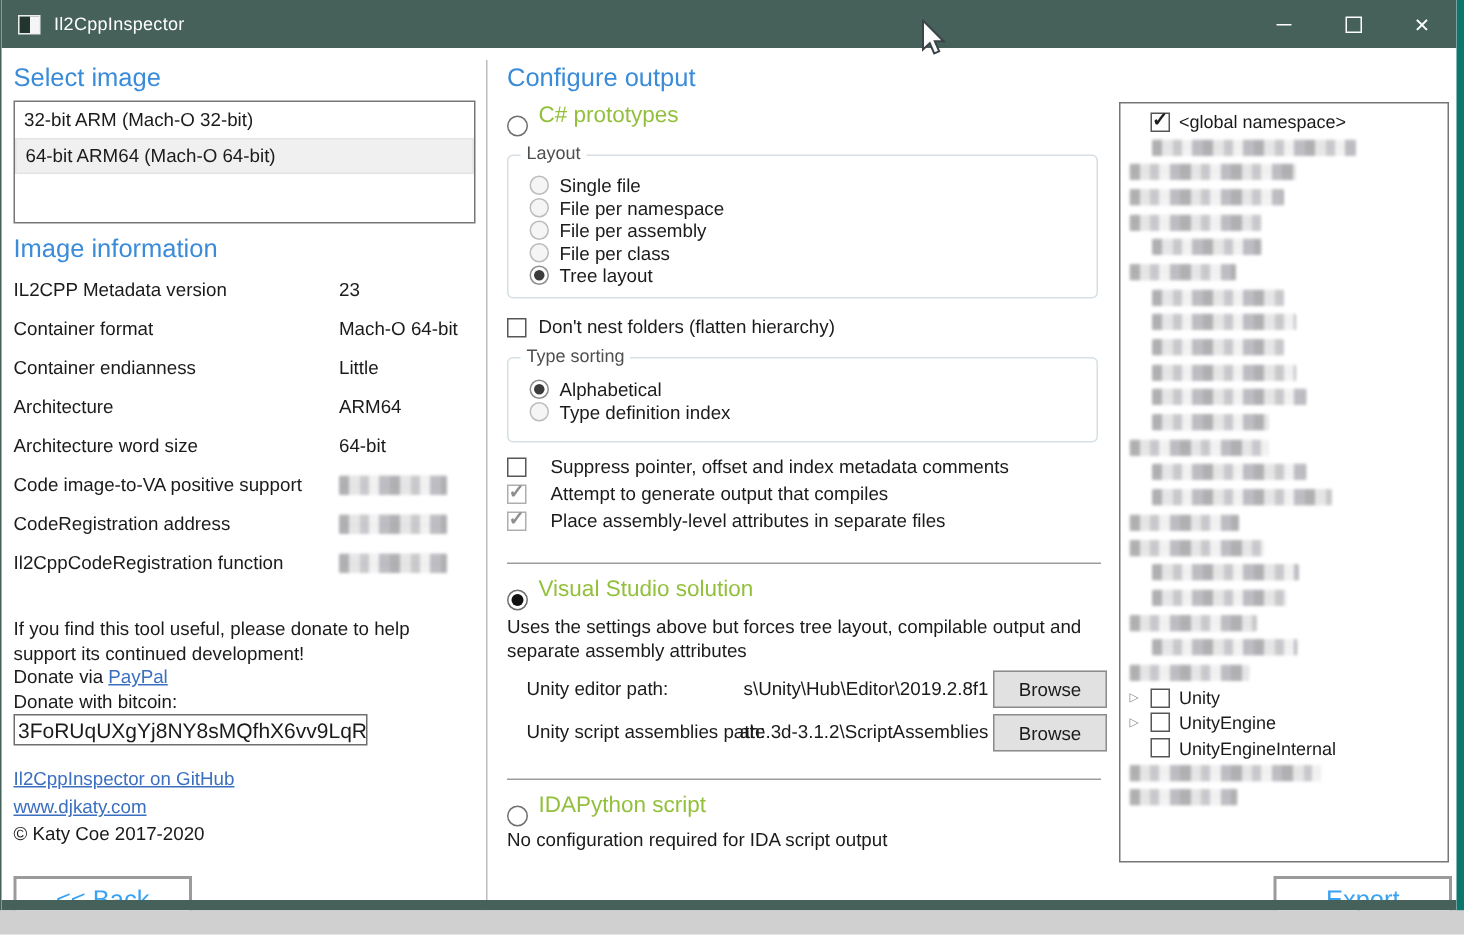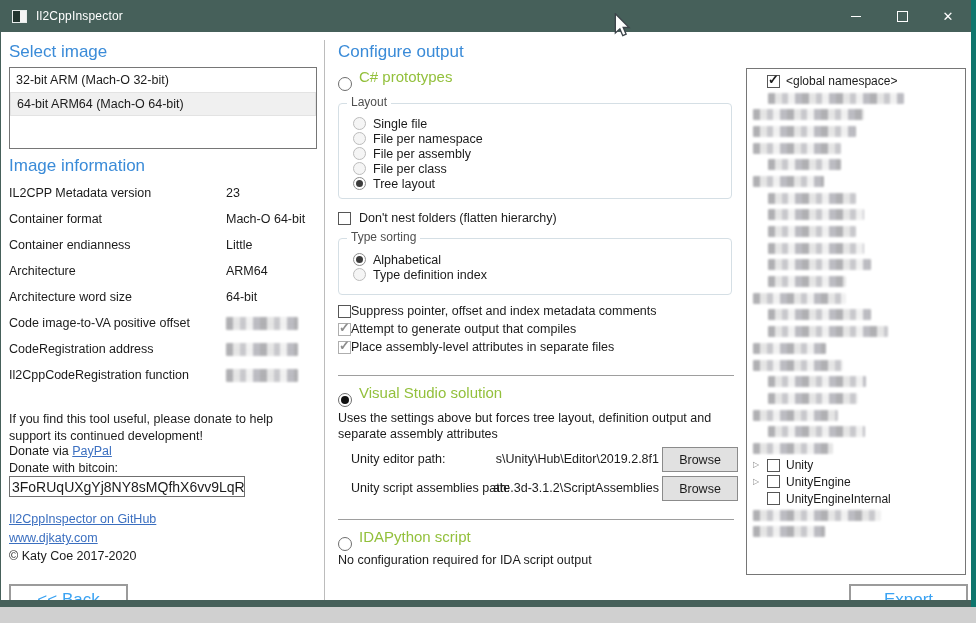--- a/index.html
+++ b/index.html
@@ -38,21 +38,21 @@
   .radio{display:inline-block;width:13px;height:13px;border-radius:50%;border:1px solid #bcbcbc;background:#f5f5f5;box-sizing:border-box;position:relative;flex:none;}
   .radio.sel{border-color:#8d8d8d;background:#fff;}
   .radio.sel::after{content:"";position:absolute;left:2px;top:2px;width:7px;height:7px;border-radius:50%;background:#3c3c3c;}
   .radio.big{position:absolute;width:14px;height:14px;border-color:#6e6e6e;background:#fff;}
   .radio.big.sel::after{left:2px;top:2px;width:8px;height:8px;background:#111;}
   .check{display:inline-block;width:13px;height:13px;border:1px solid #565656;background:#fff;box-sizing:border-box;position:relative;flex:none;}
   .check.dis{border-color:#aeaeae;}
   .check .mark{position:absolute;left:0px;top:-4px;font-size:13px;font-weight:bold;color:#1d1d1d;}
   .check.dis .mark{color:#8e8e8e;}
   .opt-row{display:flex;align-items:center;gap:7px;height:15px;font-size:12.5px;color:#1b1b1b;margin-left:14px;}
-  .chk-row{display:flex;align-items:center;gap:0;height:18px;font-size:12.5px;color:#1b1b1b;}
+  .chk-row{display:flex;align-items:center;gap:16px;height:18px;font-size:12.5px;color:#1b1b1b;}
   .abs-chk{position:absolute;display:flex;align-items:center;gap:8px;font-size:12.5px;color:#1b1b1b;}
   .ns-row{display:flex;align-items:center;height:16.7px;padding-left:6px;box-sizing:border-box;font-size:12px;color:#1b1b1b;}
   .expander{width:14px;flex:none;font-size:8px;color:#8a8a8a;line-height:8px;}
   .ns-check{width:13px;height:13px;margin-right:6px;}
   .ns-label{white-space:nowrap;}
   .path-val{position:absolute;font-size:12.5px;color:#1b1b1b;white-space:nowrap;overflow:hidden;text-align:right;}
   .cursor{position:absolute;z-index:9;}
 </style>
 </head>
 <body>
@@ -97,21 +97,21 @@
       </div>
       <div class="info-row">
         <span class="lbl">Architecture</span>
         <span class="val">ARM64</span>
       </div>
       <div class="info-row">
         <span class="lbl">Architecture word size</span>
         <span class="val">64-bit</span>
       </div>
       <div class="info-row">
-        <span class="lbl">Code image-to-VA positive offset</span>
+        <span class="lbl">Code image-to-VA positive support</span>
         <span class="censor" style="width: 72px; height: 13px; margin-top: 1px;"></span>
       </div>
       <div class="info-row">
         <span class="lbl">CodeRegistration address</span>
         <span class="censor" style="width: 72px; height: 13px; margin-top: 1px;"></span>
       </div>
       <div class="info-row">
         <span class="lbl">Il2CppCodeRegistration function</span>
         <span class="censor" style="width: 72px; height: 13px; margin-top: 1px;"></span>
       </div>
@@ -198,21 +198,21 @@
           <span class="mark">✓</span>
         </span>
         <span>Place assembly-level attributes in separate files</span>
       </div>
     </div>
 
   <div class="hline" style="left:337px;top:375px;width:396px;"></div>
 
   <span class="radio big sel" style="left:337px;top:393px;"></span>
   <div class="opt-hdr" style="left:358px;top:384px;">Visual Studio solution</div>
-  <div class="txt" style="left:337px;top:410px;width:402px;line-height:16px;">Uses the settings above but forces tree layout, definition output and separate assembly attributes</div>
+  <div class="txt" style="left:337px;top:410px;width:402px;line-height:16px;">Uses the settings above but forces tree layout, compilable output and separate assembly attributes</div>
 
   <div class="txt" style="left:350px;top:452px;">Unity editor path:</div>
   <div class="path-val" style="left:430px;top:452px;width:228px;">s\Unity\Hub\Editor\2019.2.8f1</div>
   <div class="browse-btn" style="left:661px;top:447px;">Browse</div>
 
   <div class="txt" style="left:350px;top:481px;">Unity script assemblies path:</div>
   <div class="path-val" style="left:430px;top:481px;width:228px;">ate.3d-3.1.2\ScriptAssemblies</div>
   <div class="browse-btn" style="left:661px;top:476px;">Browse</div>
 
   <div class="hline" style="left:337px;top:519px;width:396px;"></div>

